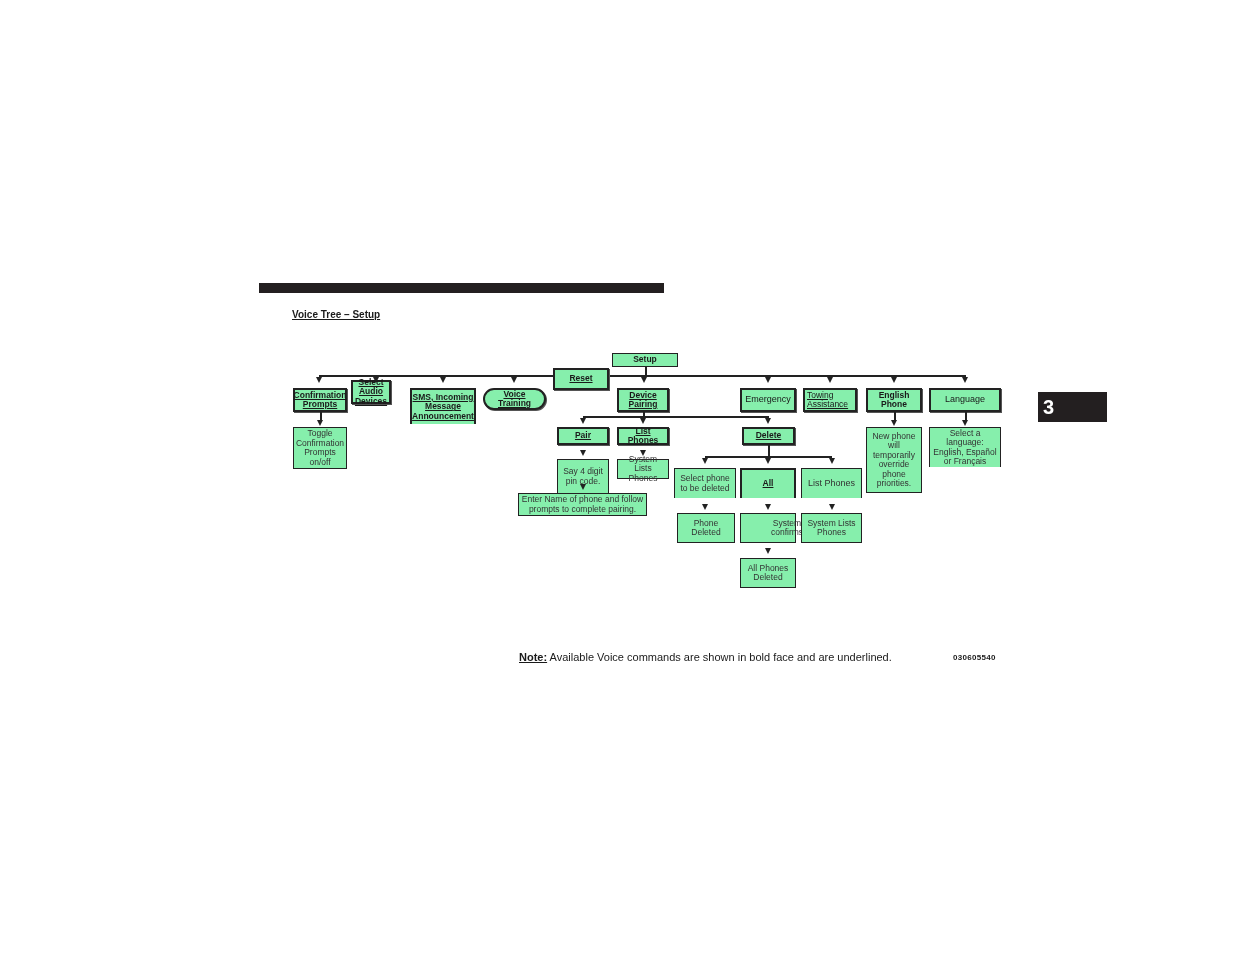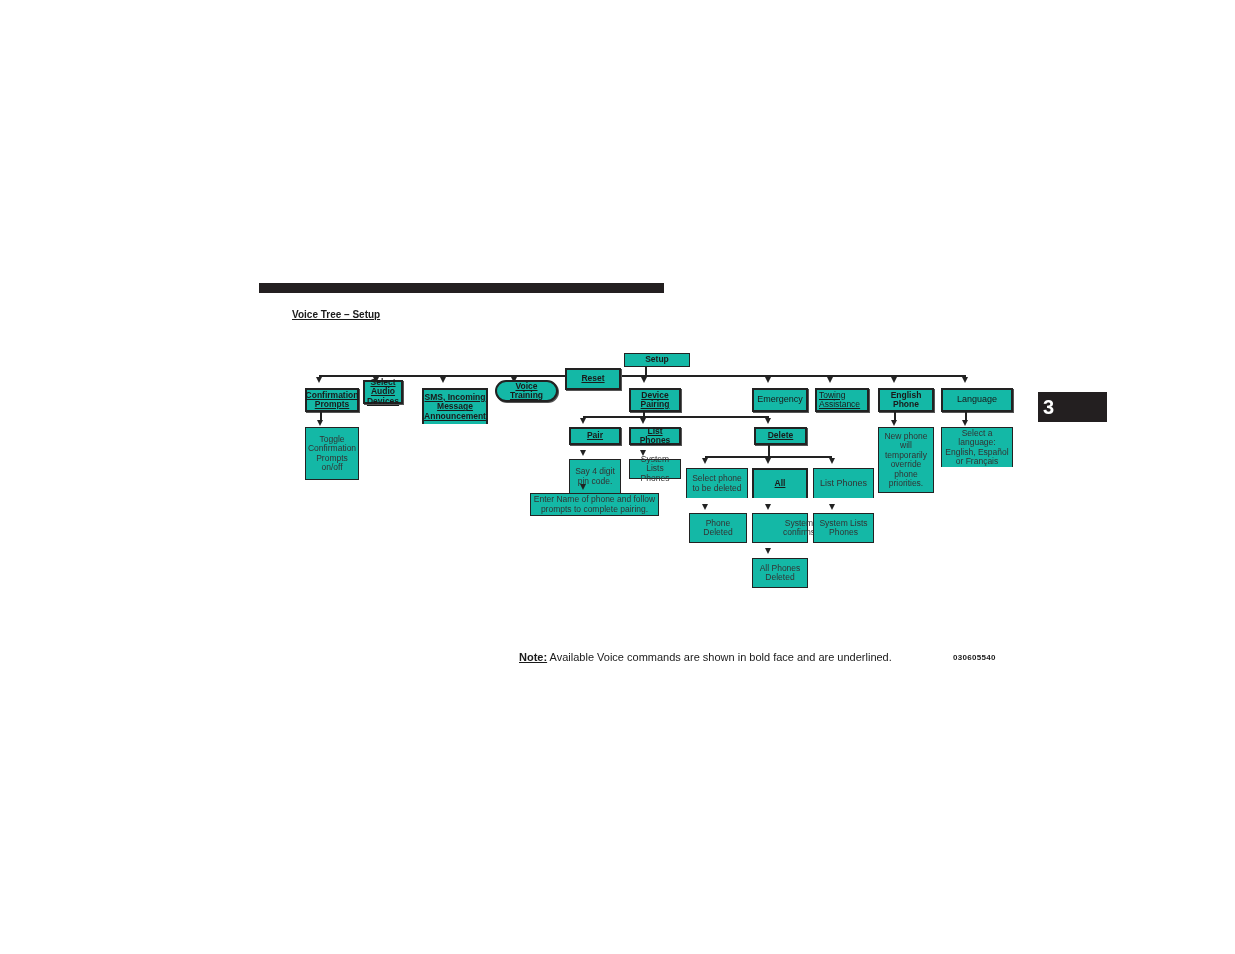--- a/index.html
+++ b/index.html
@@ -2,23 +2,23 @@
 <html><head>
 <meta charset="utf-8">
 <style>
   html, body { margin:0; padding:0; }
   body { width:1235px; height:954px; background:#ffffff; position:relative; overflow:hidden;
          font-family:"Liberation Sans", sans-serif; color:#1a1a1a; }
   .topbar { position:absolute; left:259px; top:283px; width:405px; height:10px; background:#231f20; }
   .title { position:absolute; left:292px; top:309px; font-size:10px; font-weight:bold; text-decoration:underline; }
   .tab { position:absolute; left:1038px; top:392px; width:69px; height:30px; background:#231f20; color:#fff;
          font-weight:bold; font-size:20px; line-height:30px; padding-left:5px; box-sizing:border-box; }
-  .box { position:absolute; border:1.5px solid #222; background:#14b8a6; box-sizing:border-box;
+  .box { position:absolute; border:1.5px solid #222; background:#86efac; box-sizing:border-box;
          display:flex; align-items:center; justify-content:center; text-align:center;
-         font-size:8.5px; line-height:9.5px; padding:1px 2px;margin-left:12px; }
+         font-size:8.5px; line-height:9.5px; padding:1px 2px; }
   .box.thick { border-width:2px; box-shadow:1px 1px 0 #555; }
   .cmd { font-weight:bold; text-decoration:underline; }
   .plain { font-weight:normal; color:#333; }
   .ln { position:absolute; background:#222; }
   .arr { position:absolute; width:0; height:0; border-left:3px solid transparent; border-right:3px solid transparent;
          border-top:6px solid #222; }
   .note { position:absolute; left:519px; top:651px; font-size:11px; }
   .note .lbl { font-weight:bold; text-decoration:underline; }
   .code { position:absolute; left:953px; top:653px; font-size:8px; font-weight:bold; letter-spacing:0.3px; }
 </style>
@@ -48,21 +48,21 @@
 
 <div class="box thick cmd" style="left:293px;top:388px;width:54px;height:24px;">
     <span>Confirmation Prompts</span>
   </div>
 <div class="box thick cmd" style="left:351px;top:380px;width:40px;height:24px;">
     <span>Select Audio Devices</span>
   </div>
 <div class="box thick cmd" style="left:410px;top:388px;width:66px;height:36px;border-bottom:none;box-shadow:none;">
     <span>SMS, Incoming Message Announcement</span>
   </div>
-<div class="box thick cmd" style="left:483px;top:380px;width:63px;height:22px;border-radius:11px;">
+<div class="box thick cmd" style="left:483px;top:388px;width:63px;height:22px;border-radius:11px;">
     <span>Voice Training</span>
   </div>
 <div class="box thick cmd" style="left:553px;top:368px;width:56px;height:22px;">
     <span>Reset</span>
   </div>
 <div class="box thick cmd" style="left:617px;top:388px;width:52px;height:24px;">
     <span>Device Pairing</span>
   </div>
 <div class="box thick" style="left:740px;top:388px;width:56px;height:24px;font-size:9px;">
     <span>Emergency</span>
@@ -72,21 +72,21 @@
   </div>
 <div class="box thick cmd" style="left:866px;top:388px;width:56px;height:24px;text-decoration:none;">
     <span>English Phone</span>
   </div>
 <div class="box thick" style="left:929px;top:388px;width:72px;height:24px;font-size:9px;">
     <span>Language</span>
   </div>
 
 <div class="ln" style="left:320px;top:412px;width:1.5px;height:8px;"></div>
 <div class="arr" style="left:317px;top:420px;"></div>
-<div class="box plain" style="left:293px;top:427px;width:54px;height:53px;">
+<div class="box plain" style="left:293px;top:427px;width:54px;height:42px;">
     <span>Toggle Confirmation Prompts on/off</span>
   </div>
 
 <div class="ln" style="left:894px;top:412px;width:1.5px;height:8px;"></div>
 <div class="arr" style="left:891px;top:420px;"></div>
 <div class="box plain" style="left:866px;top:427px;width:56px;height:66px;align-items:center;">
     <span>New phone will temporarily override phone priorities.</span>
   </div>
 
 <div class="ln" style="left:965px;top:412px;width:1.5px;height:8px;"></div>

